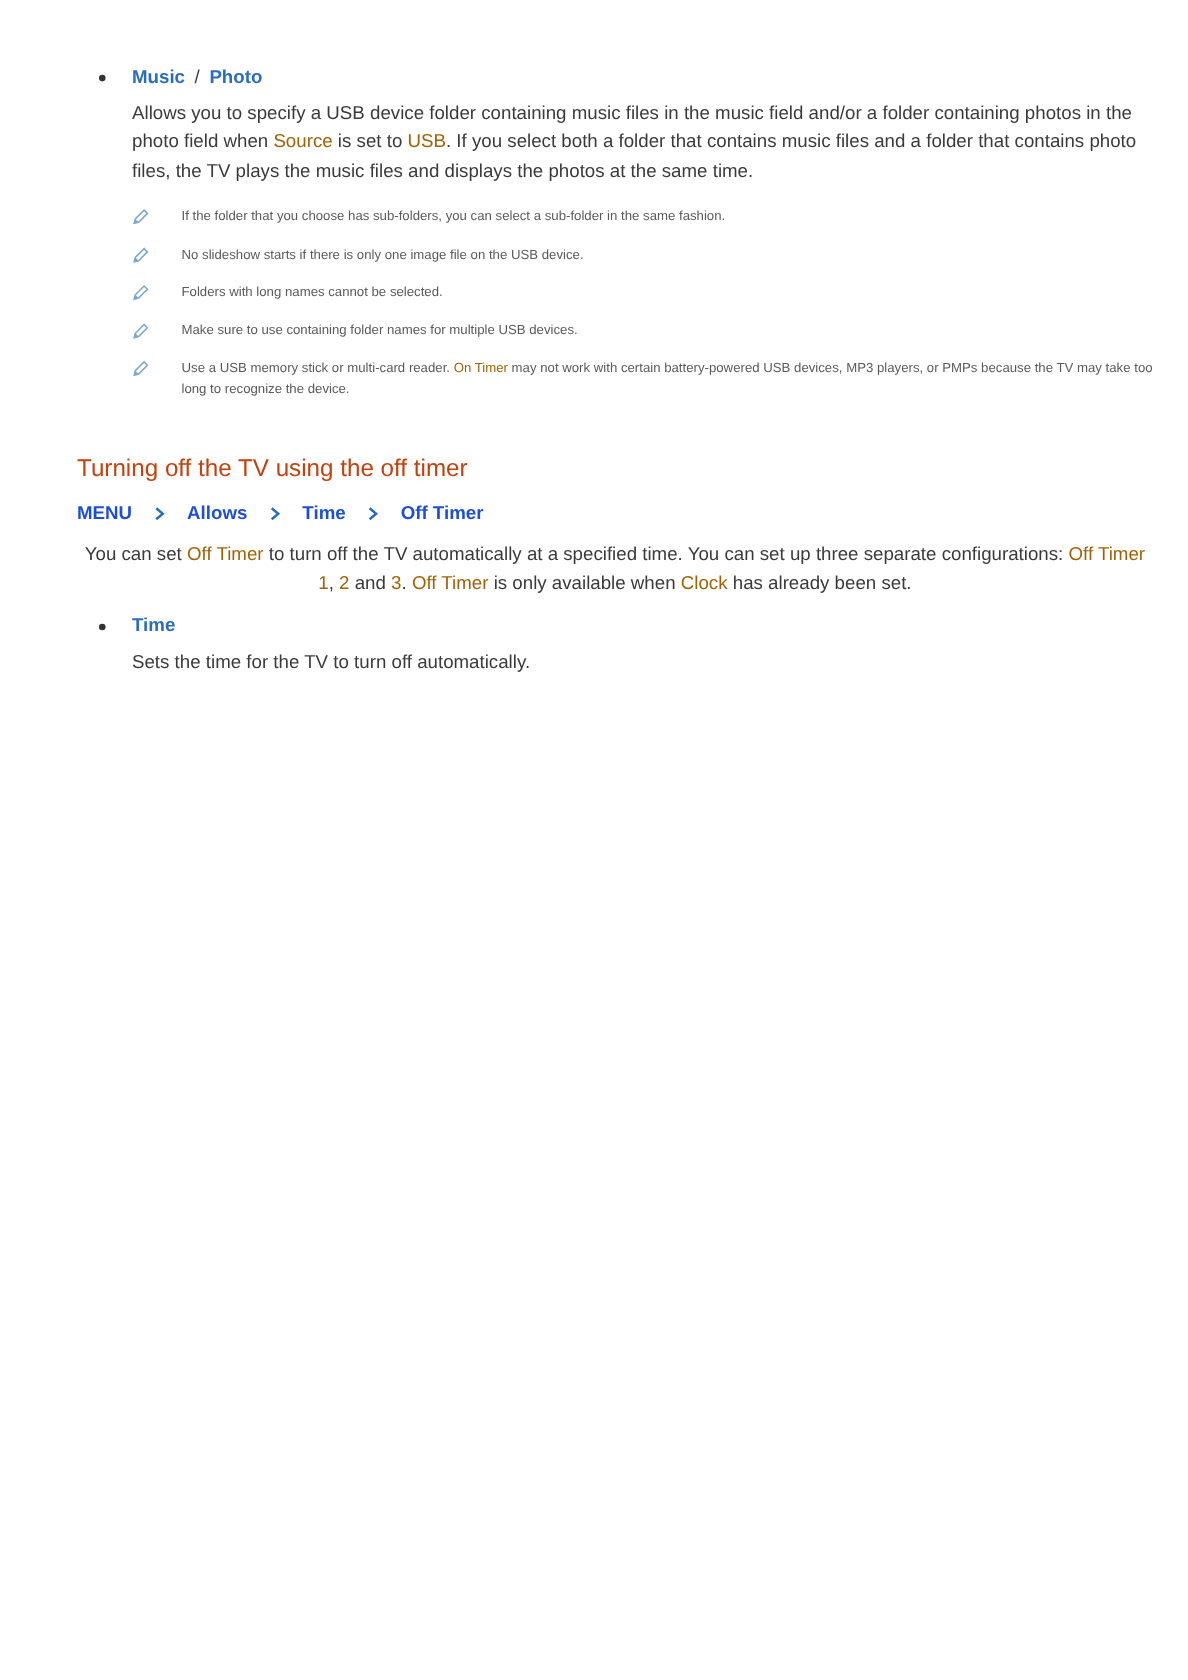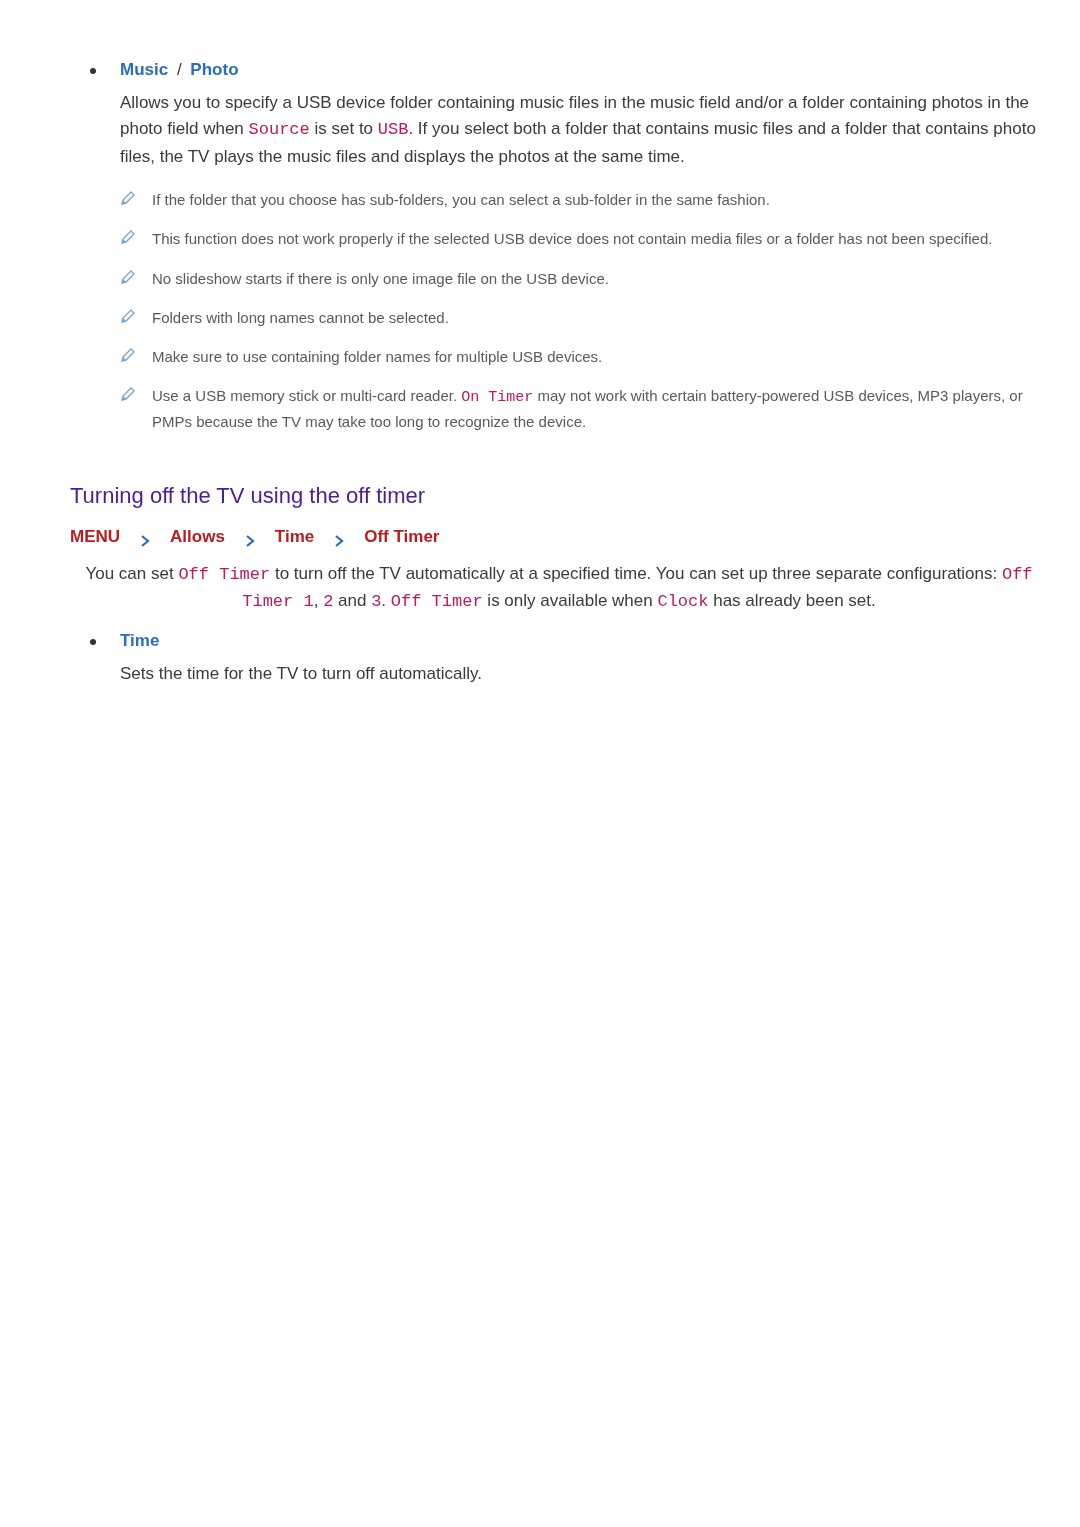--- a/index.html
+++ b/index.html
@@ -9,22 +9,21 @@
     font-family: Arial, Helvetica, sans-serif;
     color: #3a3a3a;
     width: 1080px;
   }
   .page {
     padding: 60px 32px 60px 70px;
     box-sizing: border-box;
     width: 1080px;
   }
   .hl {
-    color: #be185d;
-    font-family: Liberation Mono, monospace;
+    color: #a16207;
   }
   .bullet-row {
     display: flex;
     align-items: flex-start;
     margin-left: 20px;
     margin-bottom: 10px;
   }
   .bullet-dot {
     width: 6px;
     height: 6px;
@@ -53,37 +52,38 @@
     margin-bottom: 16px;
   }
   .note-icon {
     width: 16px;
     height: 16px;
     flex-shrink: 0;
     margin-right: 16px;
     margin-top: 2px;
   }
   .note-text {
-    font-size: 15px;
+    font-size: 12px;
     line-height: 1.55;
     color: #5a5a5a;
+    margin-left: 13px;
   }
   .section-heading {
     font-size: 22px;
-    color: #4c1d95;
+    color: #c2410c;
     margin-top: 50px;
     margin-bottom: 18px;
   }
   .breadcrumb {
     font-size: 17px;
     font-weight: bold;
-    color: #b91c1c;
+    color: #1d4ed8;
     margin-bottom: 14px;
     display: flex;
-    align-items: flex-end;
+    align-items: center;
     gap: 20px;
     flex-wrap: wrap;
   }
   .chev {
     display: inline-block;
   }
   .chev svg {
     display: block;
   }
   .para {
@@ -116,29 +116,20 @@
   <div class="note-row">
     <span class="note-icon">
       <svg viewBox="0 0 16 16">
           <path d="M2 14 L3 10 L11 2 L14 5 L6 13 Z" fill="none" stroke="#7aa7d0" stroke-width="1.4"></path>
           <path d="M2 14 L3 10 L6 13 Z" fill="#7aa7d0"></path>
         </svg>
     </span>
     <div class="note-text">If the folder that you choose has sub-folders, you can select a sub-folder in the same fashion.</div>
   </div>
 
-  <div class="note-row">
-    <span class="note-icon">
-      <svg viewBox="0 0 16 16">
-          <path d="M2 14 L3 10 L11 2 L14 5 L6 13 Z" fill="none" stroke="#7aa7d0" stroke-width="1.4"></path>
-          <path d="M2 14 L3 10 L6 13 Z" fill="#7aa7d0"></path>
-        </svg>
-    </span>
-    <div class="note-text">This function does not work properly if the selected USB device does not contain media files or a folder has not been specified.</div>
-  </div>
 
   <div class="note-row">
     <span class="note-icon">
       <svg viewBox="0 0 16 16">
           <path d="M2 14 L3 10 L11 2 L14 5 L6 13 Z" fill="none" stroke="#7aa7d0" stroke-width="1.4"></path>
           <path d="M2 14 L3 10 L6 13 Z" fill="#7aa7d0"></path>
         </svg>
     </span>
     <div class="note-text">No slideshow starts if there is only one image file on the USB device.</div>
   </div>

